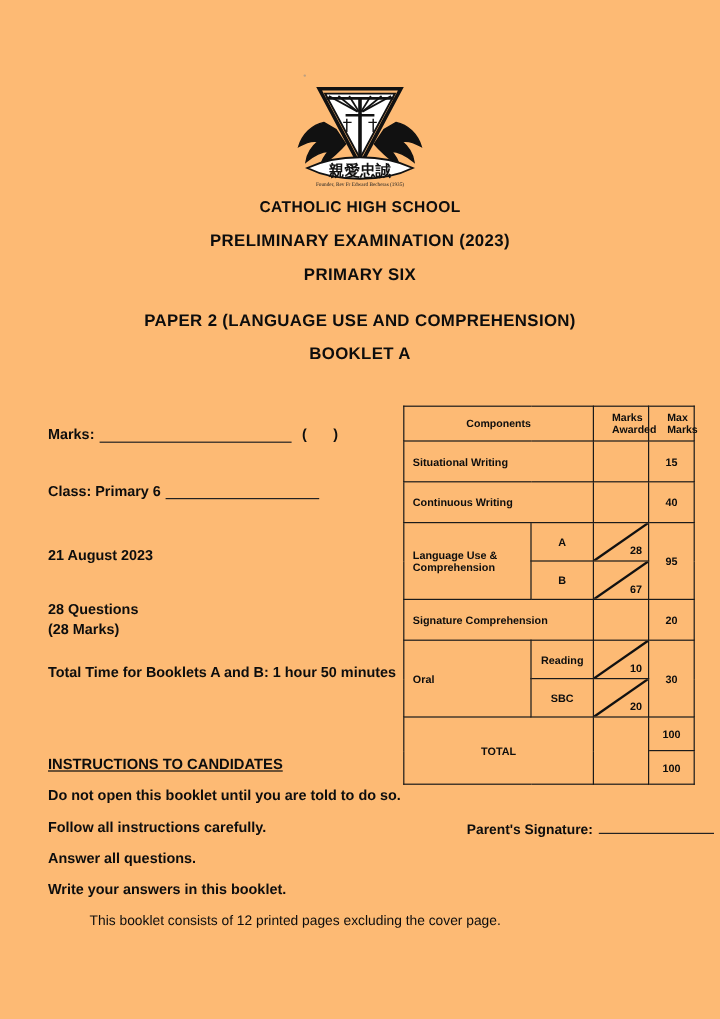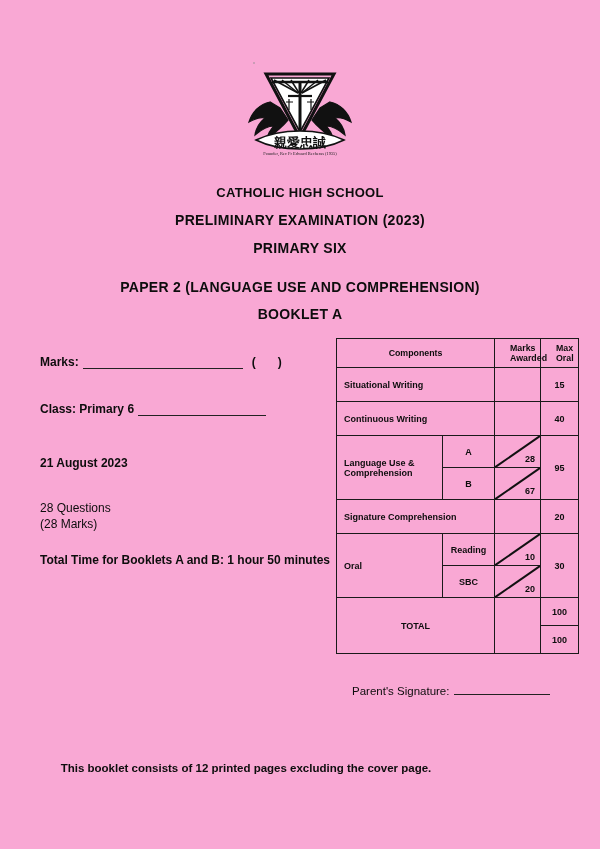--- a/index.html
+++ b/index.html
@@ -12,21 +12,21 @@
     height: 849px;
     position: relative;
     font-family: "Liberation Sans", sans-serif;
     color: #111111;
     overflow: hidden;
   }
 
   .page {
     position: absolute;
     inset: 0;
-    background: #f9a8d4;
+    background: #fdba74;
   }
 
   
   .crest {
     position: absolute;
     left: 236px;
     top: 52px;
     width: 128px;
     height: 105px;
   }
@@ -40,21 +40,21 @@
     width: 600px;
     text-align: center;
   }
   .header .line {
     font-weight: bold;
     font-size: 14px;
     letter-spacing: 0.3px;
     margin: 0 0 12px 0;
     color: #0d0d0d;
   }
-  .header .line.school { font-size: 13px; margin-top: 20px; }
+  .header .line.school { font-size: 13px; }
   .header .paper-block { margin-top: 23px; }
   .header .paper-block .line { margin-bottom: 11px; text-align: center; }
 
   
   .form-area {
     position: absolute;
     left: 40px;
     top: 355px;
     width: 300px;
     font-size: 12px;
@@ -75,21 +75,21 @@
   .rule.name { width: 160px; }
   .rule.klass { width: 128px; }
   .paren {
     margin-left: 9px;
     letter-spacing: 22px;
     font-weight: bold;
   }
   .row-name { position: absolute; left: 0; top: 0; }
   .row-class { position: absolute; left: 0; top: 47px; }
   .date-line { position: absolute; left: 0; top: 101px; font-weight: bold; }
-  .questions { position: absolute; left: 0; top: 145px; font-weight: normal; line-height: 16px; }
+  .questions { position: absolute; left: 0; top: 145px; font-weight: bold; line-height: 16px; }
   .total-time { position: absolute; left: 0; top: 198px; font-weight: bold; }
 
   
   .instructions {
     position: absolute;
     left: 40px;
     top: 630px;
     width: 300px;
     font-size: 12px;
     font-weight: bold;
@@ -153,42 +153,42 @@
     position: absolute;
     right: 5px;
     bottom: 3px;
     font-size: 9px;
     font-weight: bold;
   }
 
   
   .parent-sig {
     position: absolute;
-    left: 352px;
+    left: 389px;
     top: 683px;
     font-size: 11.5px;
-    font-weight: normal;
+    font-weight: bold;
     color: #0d0d0d;
     white-space: nowrap;
   }
   .parent-sig .rule {
     width: 96px;
     margin-left: 5px;
     border-bottom: 1.4px solid #222;
   }
 
   
   .footer-note {
     position: absolute;
     left: 0;
     top: 762px;
     width: 492px;
     text-align: center;
     font-size: 11.5px;
-    font-weight: bold;
+    font-weight: normal;
     color: #0d0d0d;
   }
 
   .speck {
     position: absolute;
     background: #8a8a8a;
     width: 2px;
     height: 2px;
     border-radius: 50%;
     opacity: .55;
@@ -270,33 +270,40 @@
     <div class="date-line">21 August 2023</div>
 
     <div class="questions">
       <div>28 Questions</div>
       <div>(28 Marks)</div>
     </div>
 
     <div class="total-time">Total Time for Booklets A and B: 1 hour 50 minutes</div>
   </div>
 
+  <div class="instructions">
+    <div class="title">INSTRUCTIONS TO CANDIDATES</div>
+    <div class="item">Do not open this booklet until you are told to do so.</div>
+    <div class="item">Follow all instructions carefully.</div>
+    <div class="item">Answer all questions.</div>
+    <div class="item">Write your answers in this booklet.</div>
+  </div>
 
   <table class="marks-table">
     <colgroup>
       <col class="c-comp">
         <col class="c-sub">
         <col class="c-awd">
         <col class="c-max">
     </colgroup>
     <tbody>
       <tr class="h-row">
         <th colspan="2">Components</th>
         <th>Marks Awarded</th>
-        <th>Max Oral</th>
+        <th>Max Marks</th>
       </tr>
 
       <tr class="r-std">
         <td class="comp-label" colspan="2">Situational Writing</td>
         <td></td>
         <td>15</td>
       </tr>
 
       <tr class="r-std">
         <td class="comp-label" colspan="2">Continuous Writing</td>

